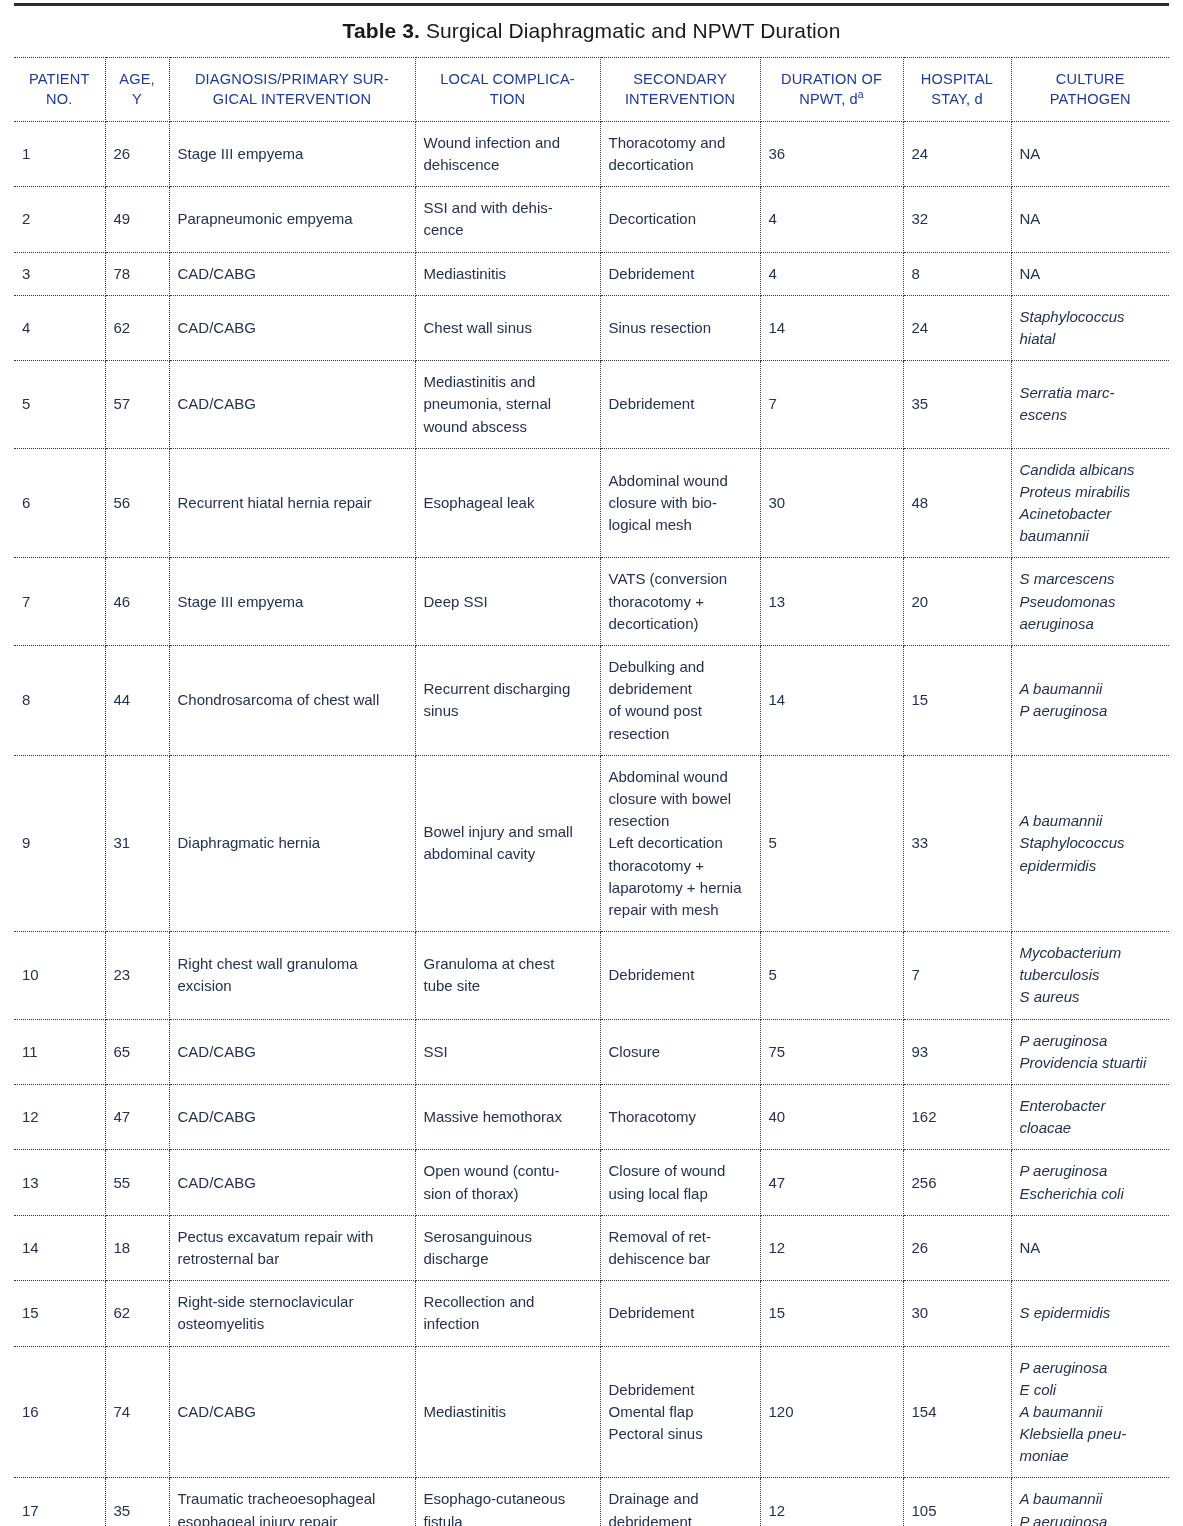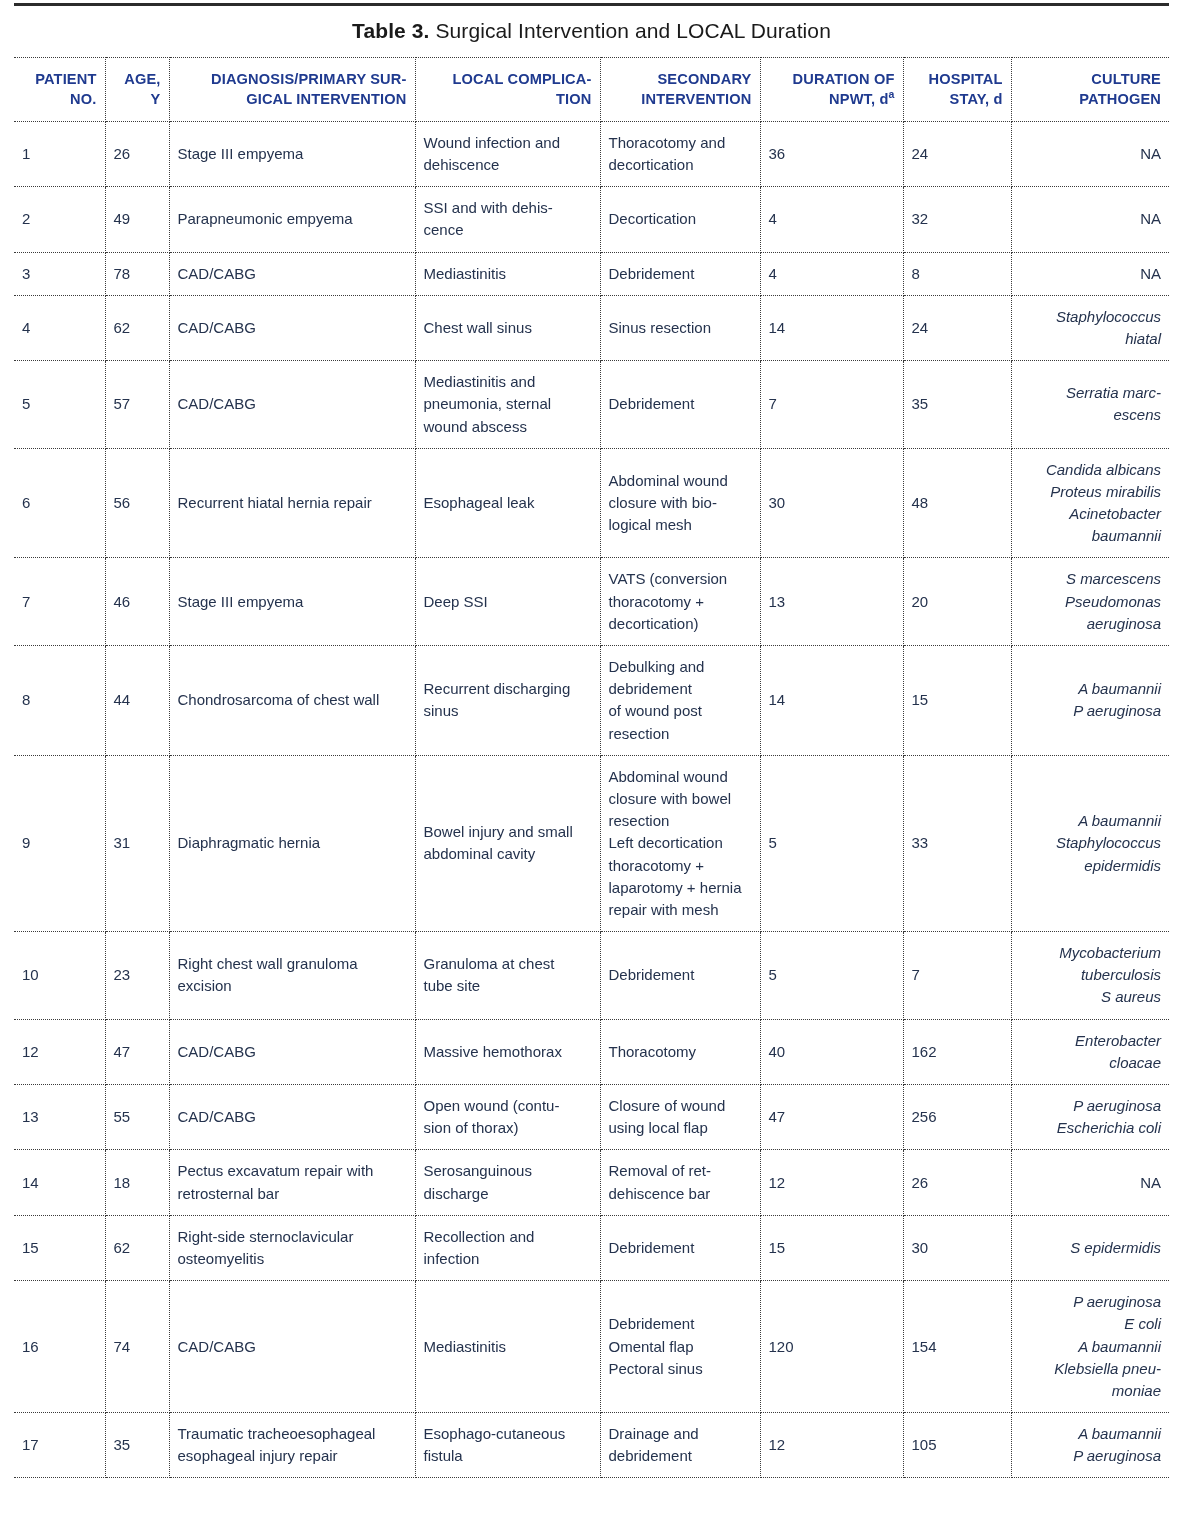--- a/index.html
+++ b/index.html
@@ -45,24 +45,24 @@
   table.tbl col.c0 { width: 91px; }
   table.tbl col.c1 { width: 64px; }
   table.tbl col.c2 { width: 246px; }
   table.tbl col.c3 { width: 185px; }
   table.tbl col.c4 { width: 160px; }
   table.tbl col.c5 { width: 143px; }
   table.tbl col.c6 { width: 108px; }
   table.tbl col.c7 { width: 158px; }
 
   table.tbl thead th {
-    text-align: right;
+    text-align: center;
     vertical-align: top;
     font-size: 14.6px;
-    font-weight: bold;
+    font-weight: normal;
     color: #1f3a8f;
     letter-spacing: 0.15px;
     line-height: 1.40;
     padding: 11px 8px 11px 8px;
     border-top: 1.5px dotted #3a3a3a;
     border-bottom: 1.5px dotted #3a3a3a;
     border-right: 1.5px dotted #3a3a3a;
   }
   table.tbl thead th:last-child { border-right: none; }
   table.tbl thead th sup { font-size: 10.5px; vertical-align: super; line-height: 0; }
@@ -73,35 +73,35 @@
     color: #24324d;
     line-height: 1.48;
     padding: 10px 8px 10px 8px;
     border-bottom: 1.5px dotted #3a3a3a;
     border-right: 1.5px dotted #3a3a3a;
   }
   table.tbl tbody td:last-child { border-right: none; }
   table.tbl tbody tr:last-child td { border-bottom: 1.5px dotted #3a3a3a; }
 
   td.num { font-size: 14.5px; }
-  td.pathogen { font-style: italic; text-align: right; }
+  td.pathogen { font-style: italic; }
   td.pathogen.na { font-style: normal; }
 
   .cellline { display: block; }
 </style>
 </head>
 <body>
 
 <div class="page">
 
   <div class="top-rule"></div>
 
   <div class="table-title">
     <span class="tnum">Table 3.</span>
-    <span class="tcap">Surgical Intervention and LOCAL Duration</span>
+    <span class="tcap">Surgical Diaphragmatic and NPWT Duration</span>
   </div>
 
   <table class="tbl">
     <colgroup>
       <col class="c0">
         <col class="c1">
         <col class="c2">
         <col class="c3">
       <col class="c4">
         <col class="c5">
@@ -353,20 +353,39 @@
           </td>
           <td class="num">5</td>
           <td class="num">7</td>
           <td class="pathogen">
             <span class="cellline">Mycobacterium</span>
             <span class="cellline">tuberculosis</span>
             <span class="cellline">S aureus</span>
           </td>
         </tr>
         <tr>
+          <td class="num">11</td>
+          <td class="num">65</td>
+          <td>
+            <span class="cellline">CAD/CABG</span>
+          </td>
+          <td>
+            <span class="cellline">SSI</span>
+          </td>
+          <td>
+            <span class="cellline">Closure</span>
+          </td>
+          <td class="num">75</td>
+          <td class="num">93</td>
+          <td class="pathogen">
+            <span class="cellline">P aeruginosa</span>
+            <span class="cellline">Providencia stuartii</span>
+          </td>
+        </tr>
+        <tr>
           <td class="num">12</td>
           <td class="num">47</td>
           <td>
             <span class="cellline">CAD/CABG</span>
           </td>
           <td>
             <span class="cellline">Massive hemothorax</span>
           </td>
           <td>
             <span class="cellline">Thoracotomy</span>

